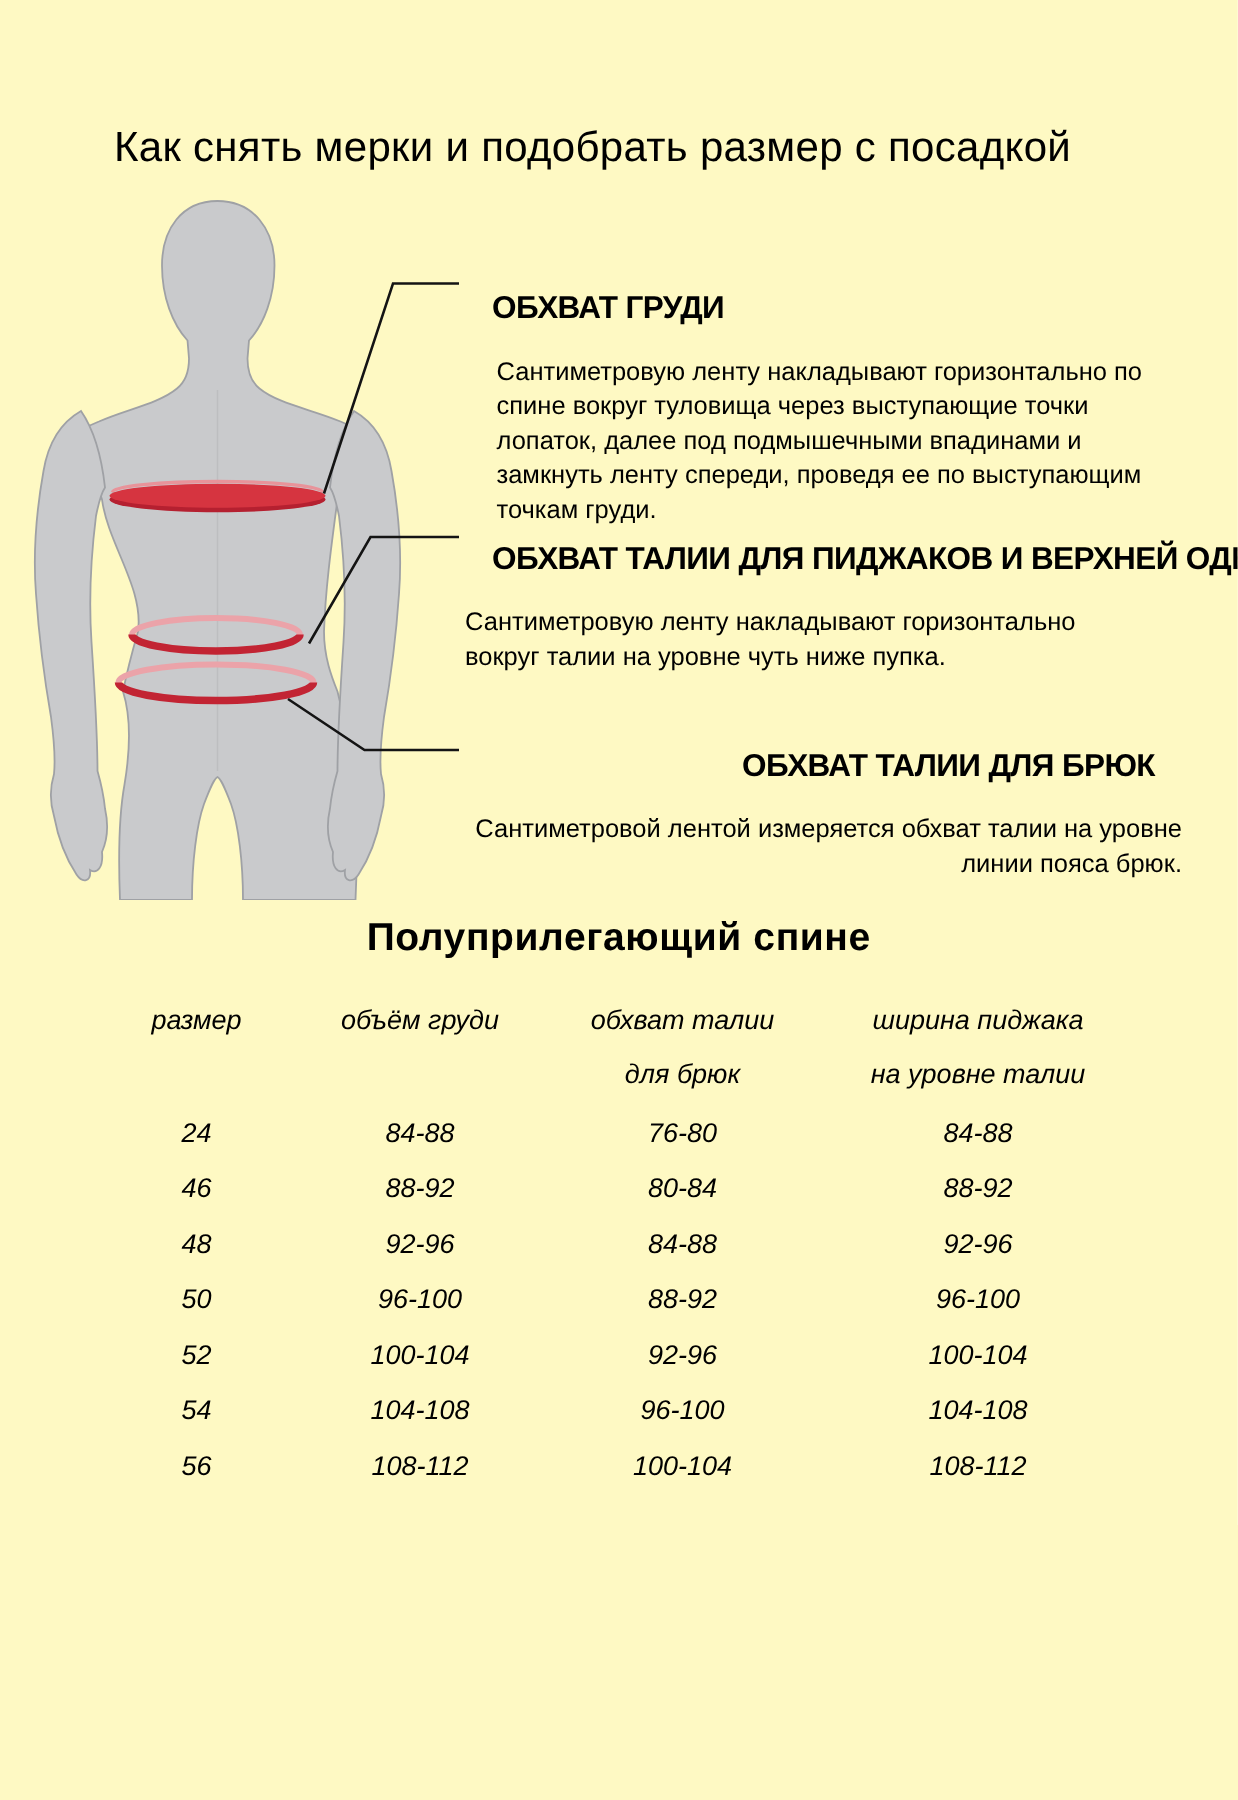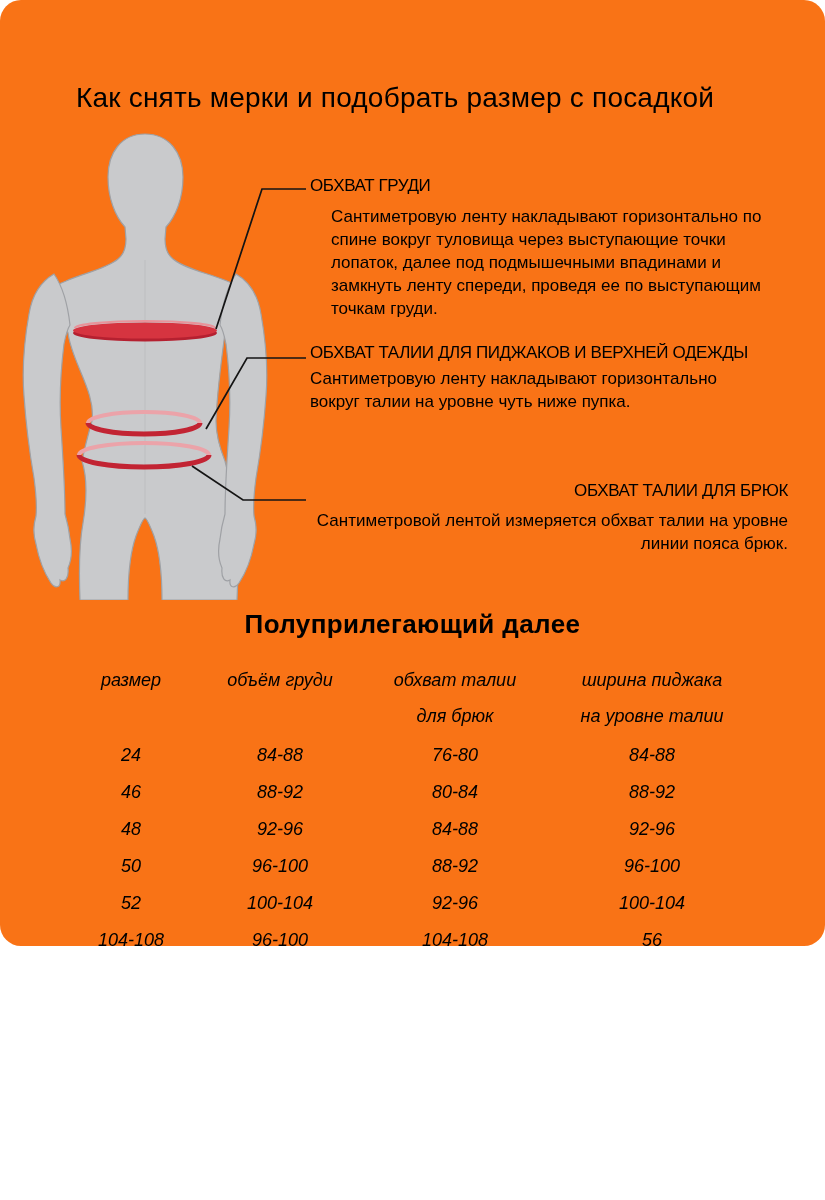--- a/index.html
+++ b/index.html
@@ -1,27 +1,27 @@
 <!DOCTYPE html>
 <html><head>
 <meta charset="utf-8">
 <style>
   html,body{margin:0;padding:0;}
   body{background:#fff;font-family:"Liberation Sans","DejaVu Sans",sans-serif;color:#000;}
-  .page{position:relative;width:825px;height:946px;background:#f97316;overflow:hidden;border-radius:21px;}
+  .page{position:relative;width:825px;height:1200px;background:#fef9c3;overflow:hidden;}
 
   .title{position:absolute;left:76px;top:82px;margin:0;font-size:28px;font-weight:400;
          letter-spacing:0.2px;white-space:nowrap;}
 
   .figure-svg{position:absolute;left:20px;top:120px;}
   .sil{stroke:#9fa1a5;stroke-width:1.2;}
   .leader{stroke:#141414;stroke-width:1.7;fill:none;}
 
   .measure{position:absolute;left:310px;}
-  .measure h2{margin:0;font-size:17px;font-weight:400;letter-spacing:-0.4px;white-space:nowrap;}
+  .measure h2{margin:18px;font-size:21px;font-weight:700;letter-spacing:-0.4px;white-space:nowrap;}
   .measure p{margin:0;font-size:17px;line-height:23px;}
   .m1{top:176px;} .m1 p{margin-top:9px;width:462px;margin-left:21px;}
   .m2{top:343px;} .m2 p{margin-top:4px;width:430px;}
   .m3{top:481px;text-align:right;} .m3 p{margin-top:8px;width:478px;}
 
   .table-title{position:absolute;left:0;top:609px;width:825px;margin:0;text-align:center;
                font-size:26px;font-weight:700;letter-spacing:0.4px;}
 
   .size-table{position:absolute;left:70px;top:670px;display:grid;
               grid-template-columns:122px 176px 174px 220px;}
@@ -96,21 +96,21 @@
   <section class="measure m2">
     <h2>ОБХВАТ ТАЛИИ ДЛЯ ПИДЖАКОВ И ВЕРХНЕЙ ОДЕЖДЫ</h2>
     <p>Сантиметровую ленту накладывают горизонтально вокруг талии на уровне чуть ниже пупка.</p>
   </section>
 
   <section class="measure m3">
     <h2>ОБХВАТ ТАЛИИ ДЛЯ БРЮК</h2>
     <p>Сантиметровой лентой измеряется обхват талии на уровне линии пояса брюк.</p>
   </section>
 
-  <h2 class="table-title">Полуприлегающий далее</h2>
+  <h2 class="table-title">Полуприлегающий спине</h2>
 
   <div class="size-table">
 
     <div class="st-cell r-h1">размер</div>
     <div class="st-cell r-h1">объём груди</div>
     <div class="st-cell r-h1">обхват талии</div>
     <div class="st-cell r-h1">ширина пиджака</div>
 
     <div class="st-cell r-h2"></div>
     <div class="st-cell r-h2"></div>
@@ -135,20 +135,21 @@
     <div class="st-cell r-d">50</div>
     <div class="st-cell r-d">96-100</div>
     <div class="st-cell r-d">88-92</div>
     <div class="st-cell r-d">96-100</div>
 
     <div class="st-cell r-d">52</div>
     <div class="st-cell r-d">100-104</div>
     <div class="st-cell r-d">92-96</div>
     <div class="st-cell r-d">100-104</div>
 
+    <div class="st-cell r-d">54</div>
     <div class="st-cell r-d">104-108</div>
     <div class="st-cell r-d">96-100</div>
     <div class="st-cell r-d">104-108</div>
 
     <div class="st-cell r-d">56</div>
     <div class="st-cell r-d">108-112</div>
     <div class="st-cell r-d">100-104</div>
     <div class="st-cell r-d">108-112</div>
   </div>
 

